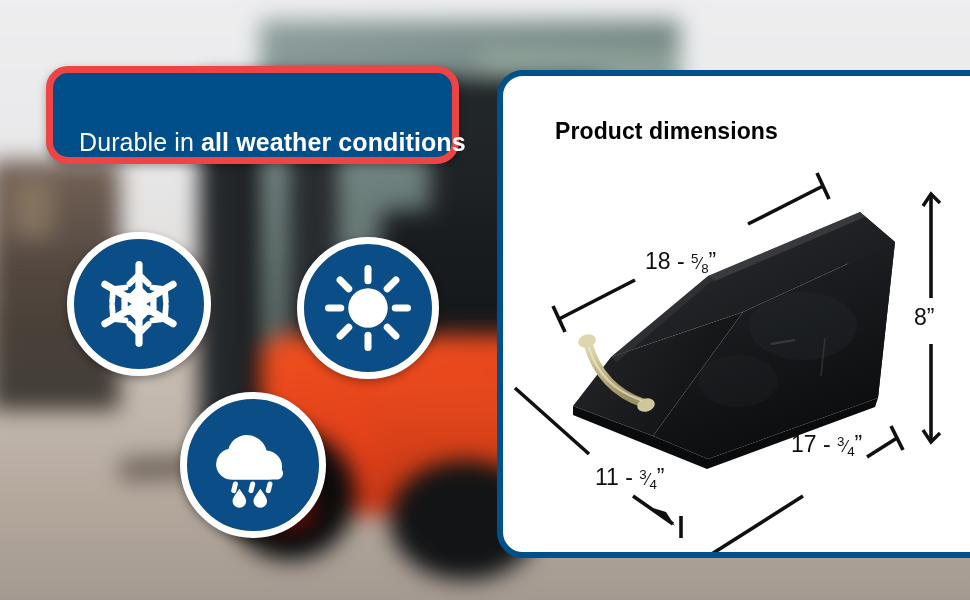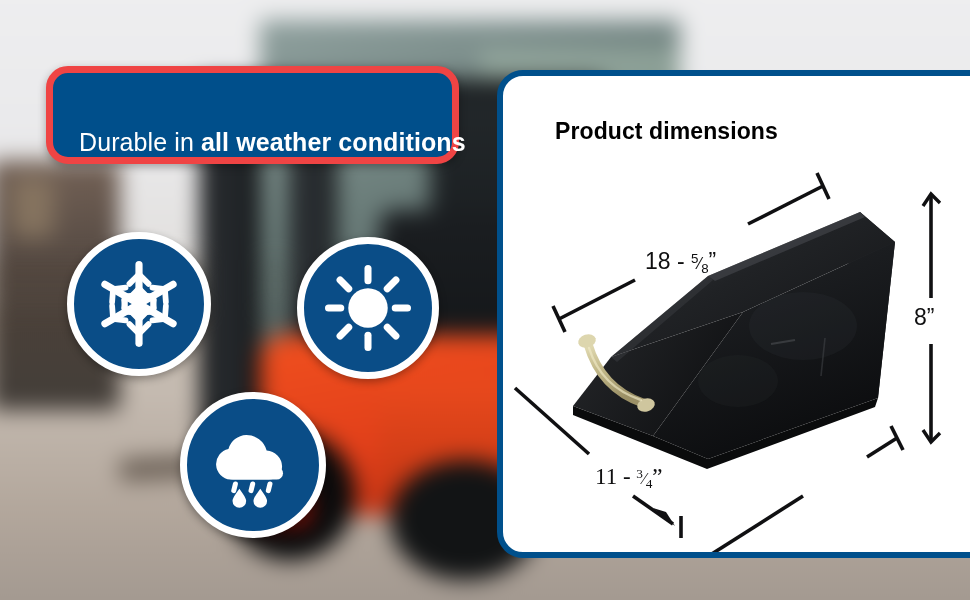--- a/index.html
+++ b/index.html
@@ -472,20 +472,23 @@
 
       
       <div class="dim-label nosel" style="left:142px; top:172px;">
         <span>18 - </span><span class="frac"><sup>5</sup>⁄<sub>8</sub></span><span>”</span>
       </div>
 
       <div class="dim-label nosel" style="left:411px; top:228px;">
         <span>8</span><span>”</span>
       </div>
 
-      <div class="dim-label nosel" style="left:92px; top:388px;font-family:Liberation Serif, serif;">
+      <div class="dim-label nosel" style="left:92px; top:388px;">
         <span>11 - </span><span class="frac"><sup>3</sup>⁄<sub>4</sub></span><span>”</span>
       </div>
 
+      <div class="dim-label nosel" style="left:288px; top:355px;">
+        <span>17 - </span><span class="frac"><sup>3</sup>⁄<sub>4</sub></span><span>”</span>
+      </div>
     </div>
   </div>
 
 </div>
 
 </body></html>

